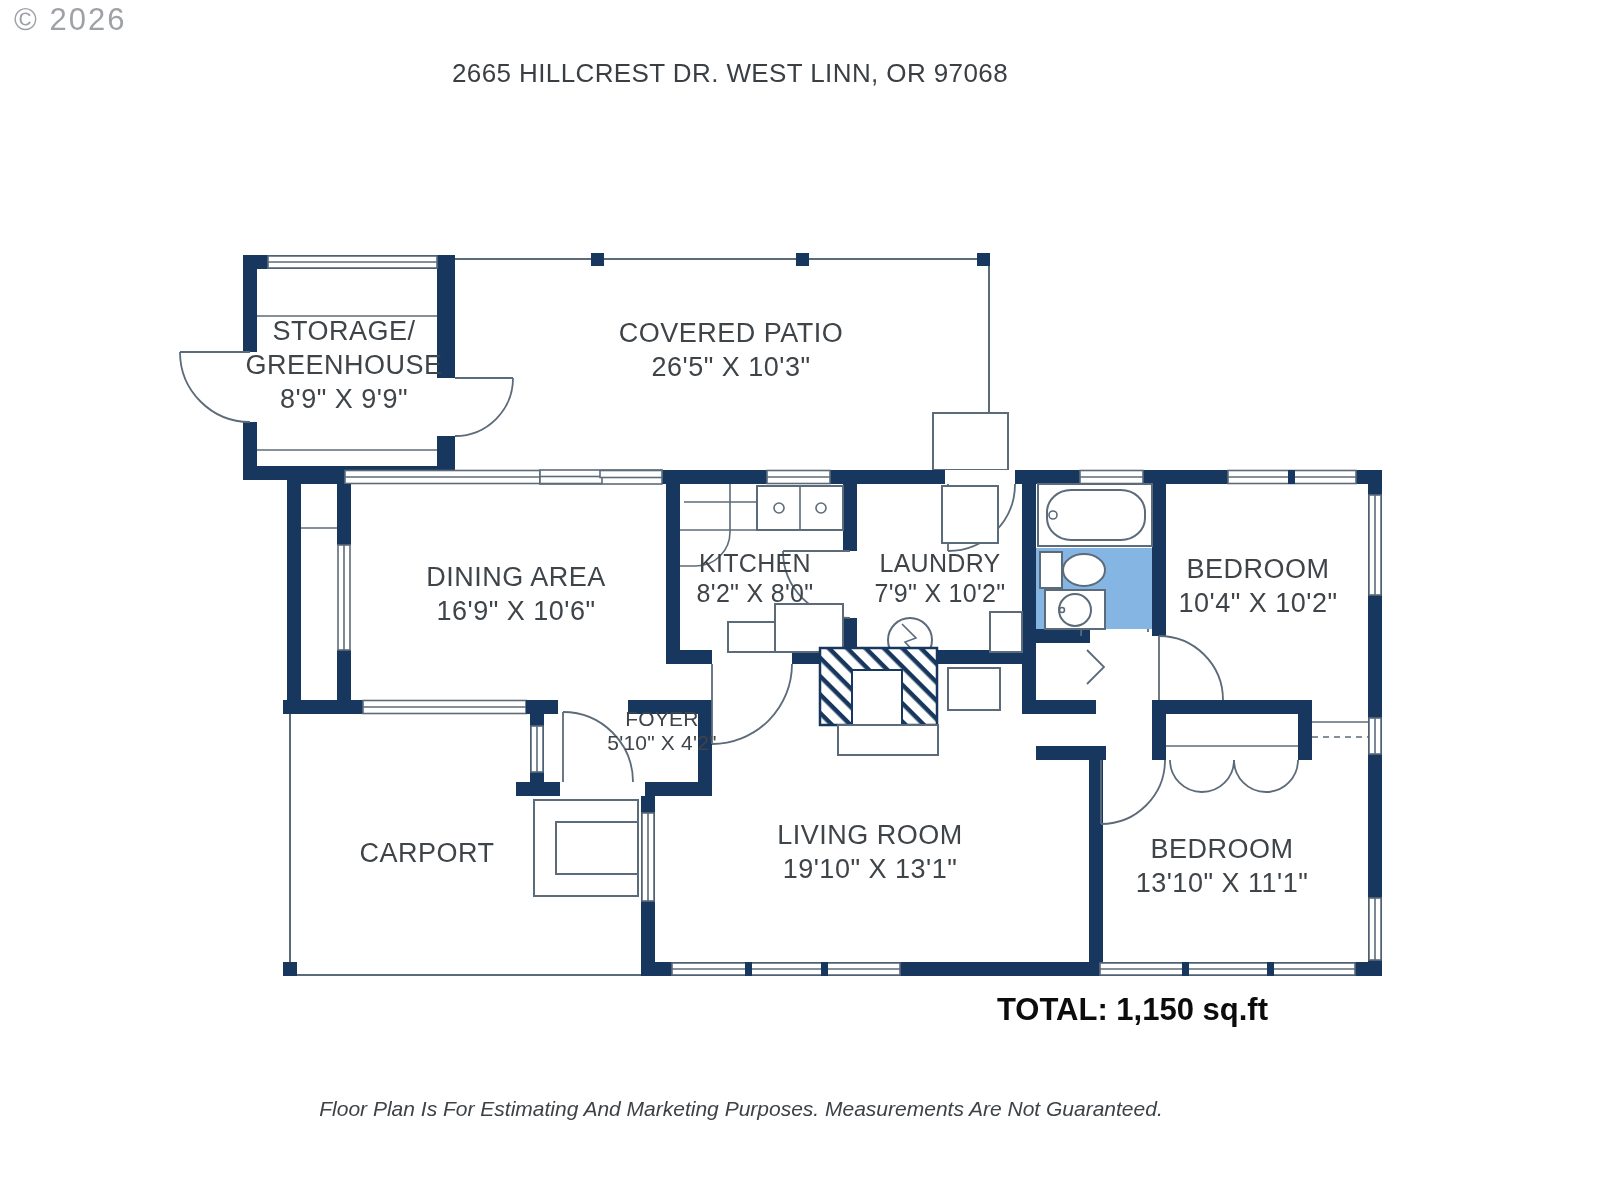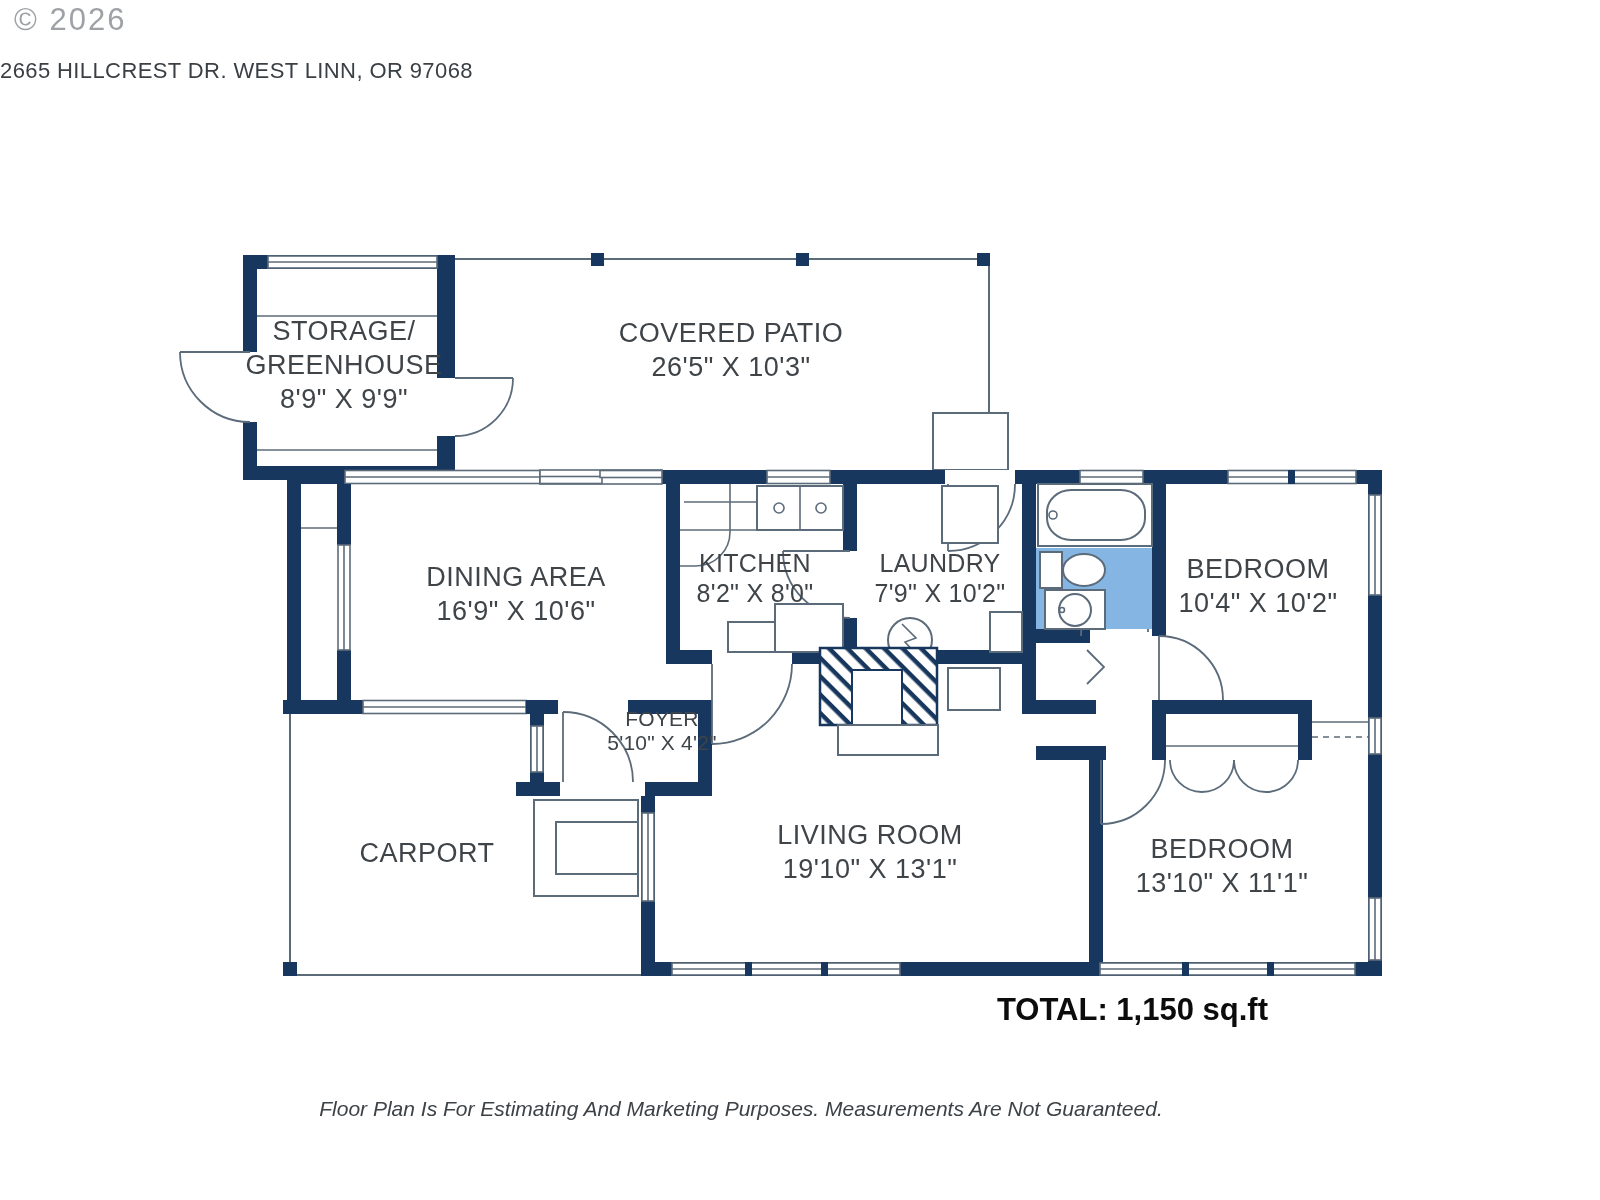--- a/index.html
+++ b/index.html
@@ -1,20 +1,20 @@
 <!DOCTYPE html>
 <html><head>
 <meta charset="utf-8">
 <style>
   html,body{margin:0;padding:0;background:#fff;}
   .page{position:relative;width:1460px;height:1200px;background:#ffffff;overflow:hidden;
         font-family:"Liberation Sans",sans-serif;}
   .copyright{position:absolute;left:14px;top:2px;font-size:31px;color:#8e9196;
              letter-spacing:2px;opacity:.85;}
-  .title{position:absolute;left:0;right:0;top:58px;text-align:left;font-size:22px;
+  .title{position:absolute;left:0;right:0;top:58px;text-align:center;font-size:26px;
          color:#3a3f44;letter-spacing:.4px;}
   .total{position:absolute;right:192px;top:992px;font-size:31px;font-weight:bold;color:#0c0c0c;text-align:right;}
   .disclaimer{position:absolute;left:0;right:0;top:1097px;text-align:center;font-style:italic;
               font-size:21px;color:#3d4247;padding-left:22px;}
   svg{position:absolute;left:0;top:0;}
   svg text{font-family:"Liberation Sans",sans-serif;fill:#3f4449;}
   .lbl{font-size:27px;letter-spacing:.5px;}
   .lbl-sm{font-size:25px;letter-spacing:.3px;}
   .lbl-xs{font-size:21px;letter-spacing:.2px;}
   .w{fill:#17375e;}

